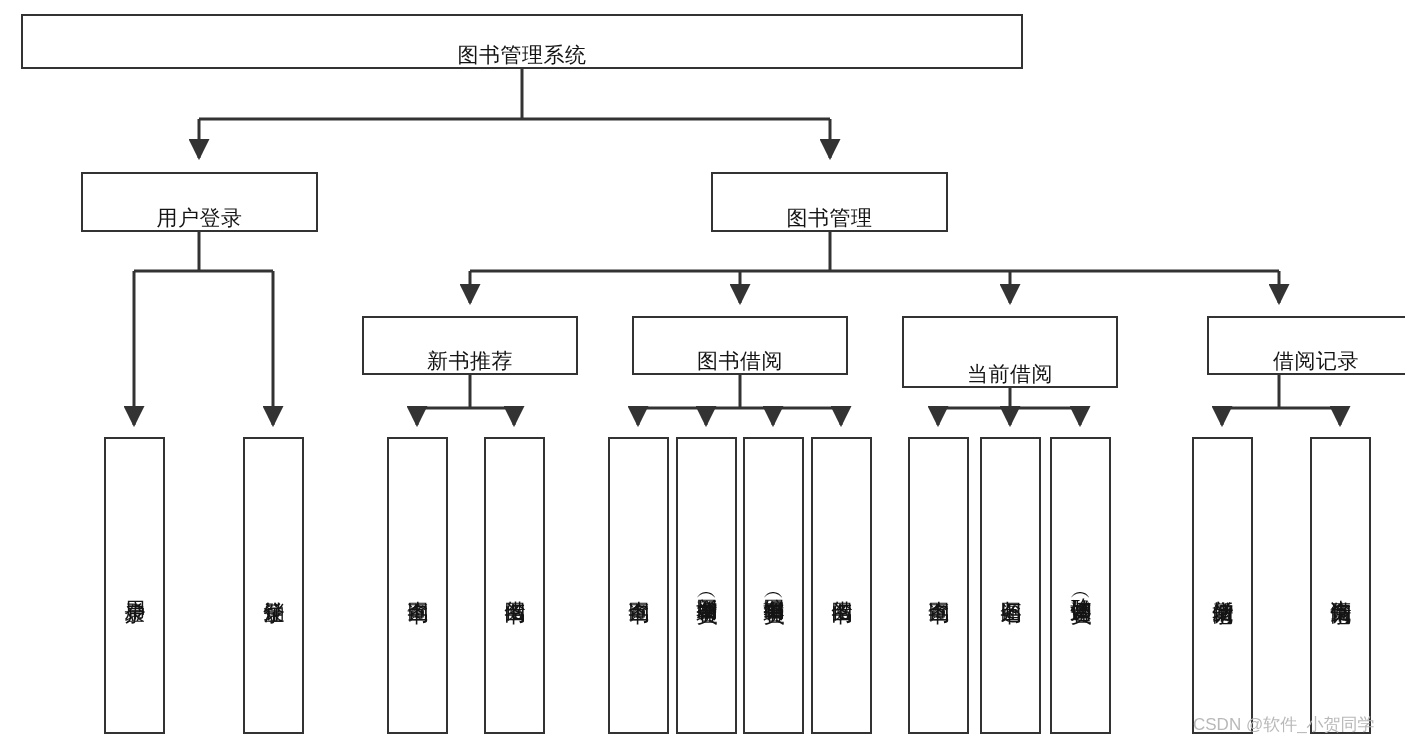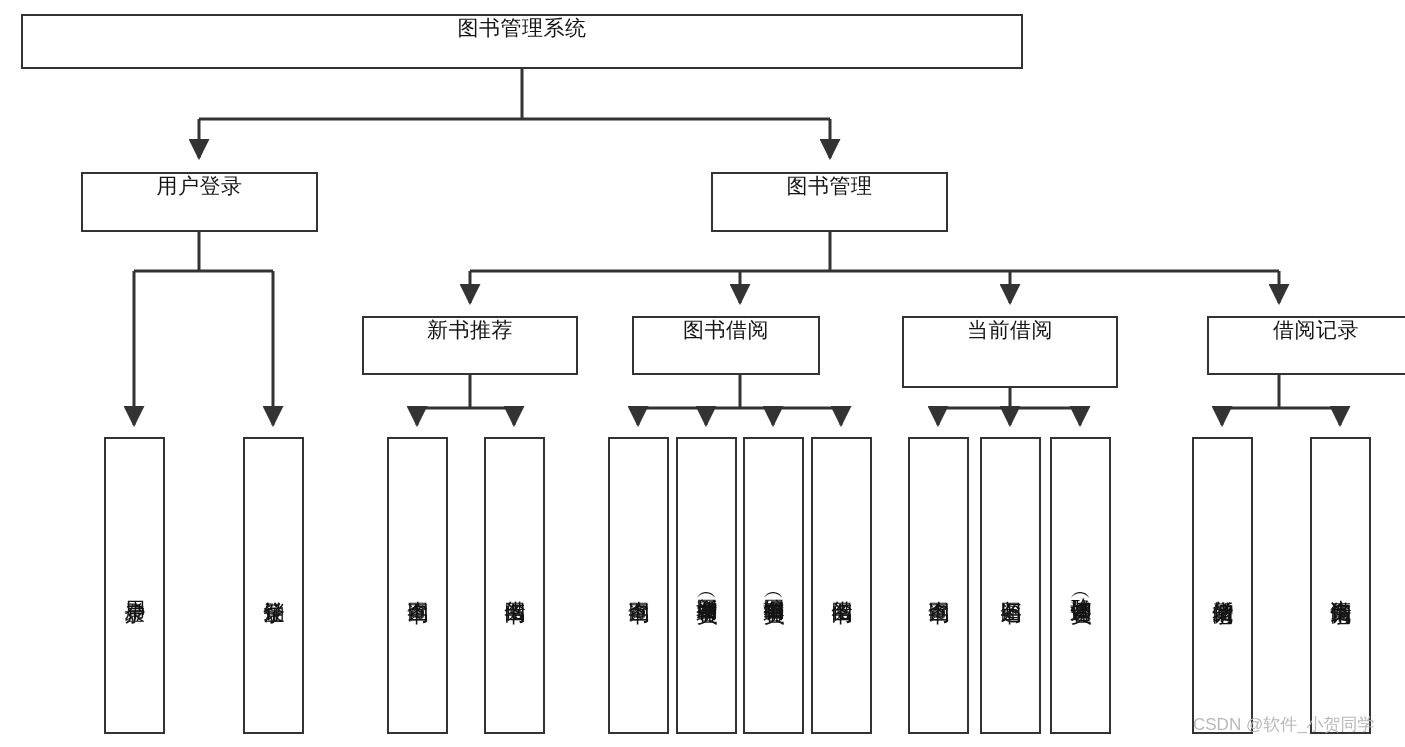--- a/index.html
+++ b/index.html
@@ -24,21 +24,21 @@
     width: 1405px;
     height: 747px;
     pointer-events: none;
   }
   .node {
     position: absolute;
     box-sizing: border-box;
     background: #ffffff;
     border: 2px solid #333333;
     display: flex;
-    align-items: flex-start;
+    align-items: flex-end;
     justify-content: center;
     color: #111111;
     z-index: 2;
   }
   .node-label {
     font-size: 21px;
     line-height: 1.15;
     letter-spacing: 0.5px;
     white-space: nowrap;
     color: #141414;
@@ -132,21 +132,21 @@
   <div class="node" style="left:81px; top:172px; width:237px; height:60px;">
     <span class="node-label">用户登录</span>
   </div>
   <div class="node" style="left:362px; top:316px; width:216px; height:59px;">
     <span class="node-label">新书推荐</span>
   </div>
 
   <div class="node" style="left:711px; top:172px; width:237px; height:60px;">
     <span class="node-label">图书管理</span>
   </div>
-  <div class="node" style="left:632px; top:316px; width:188px; height:59px;">
+  <div class="node" style="left:632px; top:316px; width:216px; height:59px;">
     <span class="node-label">图书借阅</span>
   </div>
   <div class="node" style="left:902px; top:316px; width:216px; height:72px;">
     <span class="node-label">当前借阅</span>
   </div>
   <div class="node" style="left:1170px; top:316px; width:218px; height:59px;margin-left:37px;">
     <span class="node-label">借阅记录</span>
   </div>
 
   <div class="node leaf" style="left:104px; top:437px; width:61px; height:297px;">

